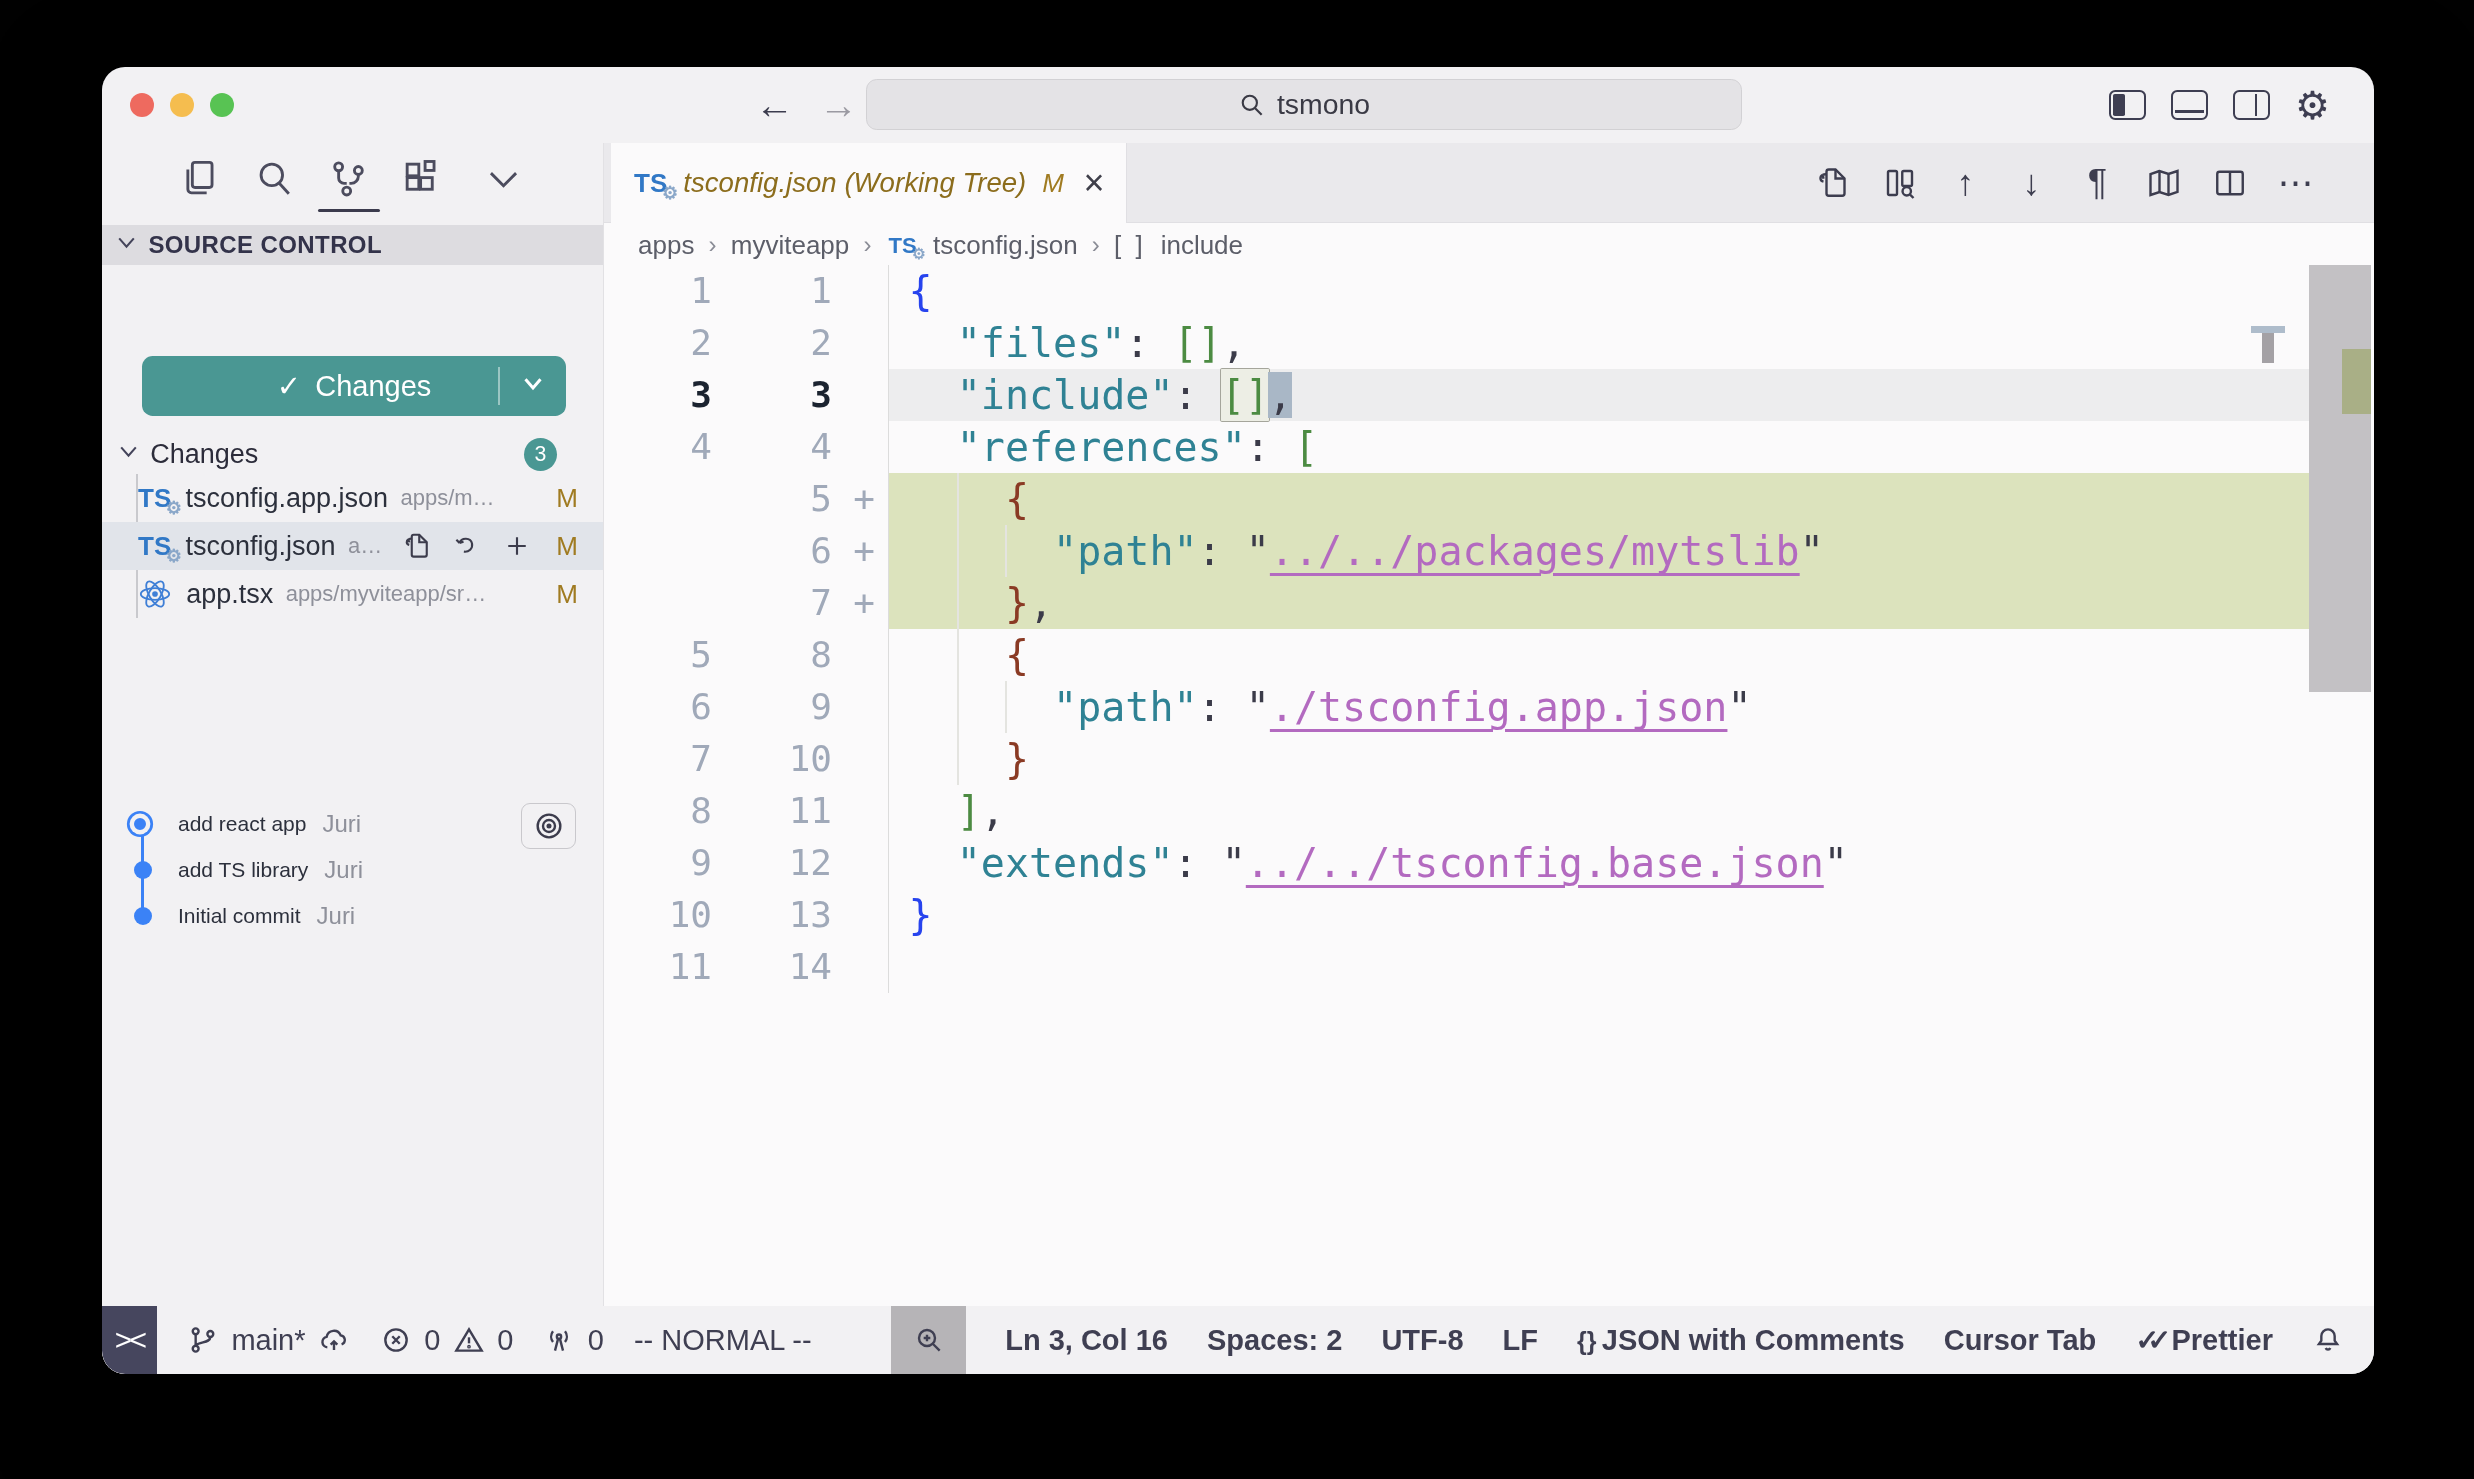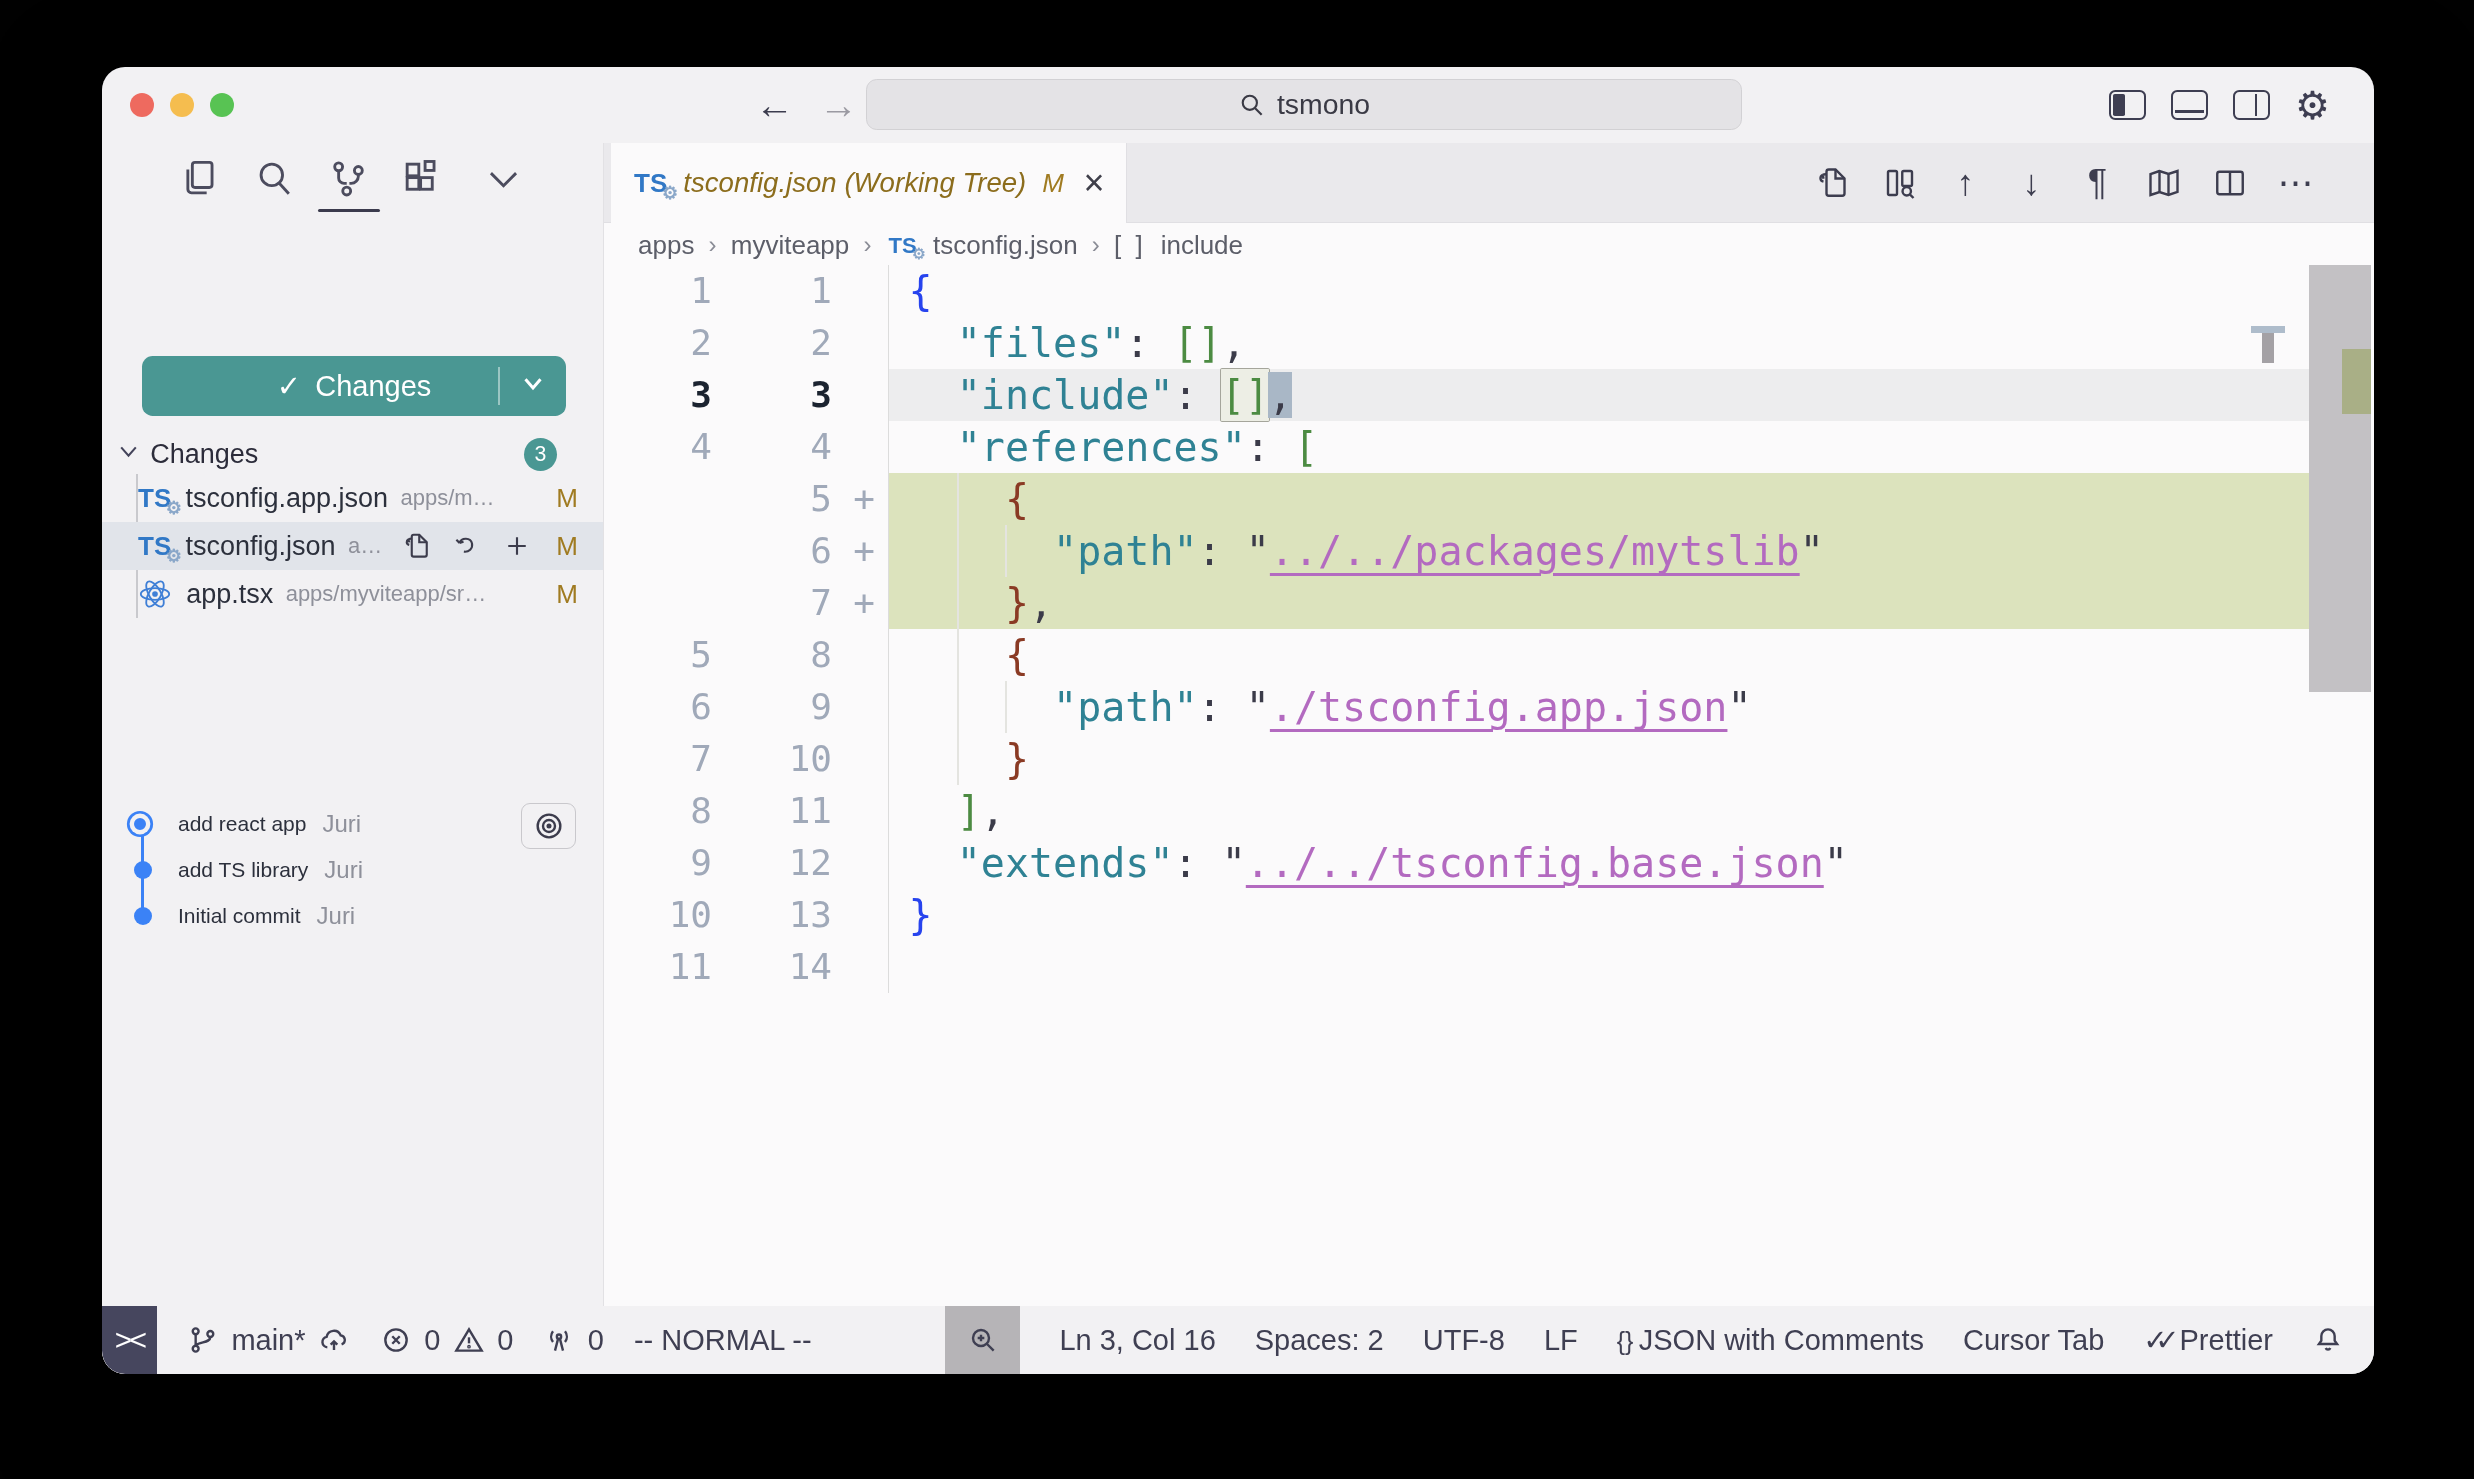--- a/index.html
+++ b/index.html
@@ -109,21 +109,21 @@
   .vscroll { position:absolute; top:122px; width:62px; height:427px; background:#c3c1c4; }
   .ov-added { position:absolute; width:29px; height:65px; background:#a9af86; }
   .tmark-bar { position:absolute; width:34px; height:7.1px; background:#aebccb; }
   .tmark-stem { position:absolute; width:12.4px; height:30px; background:#a4a1a5; }
 
   
   .statusbar { position:absolute; left:0; right:0; bottom:0; height:68px; background:#f2f1f3; display:flex; align-items:center; font-size:29px; color:#3f3f52; }
   .remotebadge { width:55px; height:68px; background:#46465e; color:#fff; display:flex; align-items:center; justify-content:center; font-size:30px; letter-spacing:-2.7px; border-bottom-left-radius:23px; }
   .sgroup { display:flex; align-items:center; gap:12.4px; margin-left:30px; white-space:nowrap; }
   .statusbar svg { width:32px; height:32px; stroke:#3f3f52; fill:none; stroke-width:1.8; }
-  .sright { margin-left:auto; display:flex; align-items:center; gap:39px; padding-right:30px; white-space:nowrap; }
+  .sright { margin-left:auto; display:flex; align-items:center; gap:39px; padding-right:30px; white-space:nowrap;font-weight:bold; }
   .zoombox { width:75px; height:68px; background:#b6b4b7; display:flex; align-items:center; justify-content:center; }
   .bracepair { font-size:25px; margin-right:5.3px; }
   .dblcheck { letter-spacing:-12.4px; margin-right:12.4px; font-size:29px; }
 </style>
 </head>
 <body>
 
 <div class="window">
 
   <div class="titlebar">
@@ -185,20 +185,26 @@
             </svg>
         </div>
         <div class="act-ic" style="left:380px">
           <svg viewBox="0 0 24 24">
               <path d="M5 9l7 7 7-7"></path>
             </svg>
         </div>
         <div class="act-underline"></div>
       </div>
 
+      <div class="sechdr" style="top:82px">
+        <span class="chev"><svg viewBox="0 0 24 24">
+              <path d="M5 8l7 8 7-8"></path>
+            </svg></span>
+        <span>SOURCE CONTROL</span>
+      </div>
 
 
       <div class="commitbtn" style="background:#4a9793">
         <span>✓</span>
         <span>Changes</span>
         <span class="commit-divider"></span>
         <span class="commit-chev"><svg viewBox="0 0 24 24">
               <path d="M6 9l6 7 6-7"></path>
             </svg></span>
       </div>

